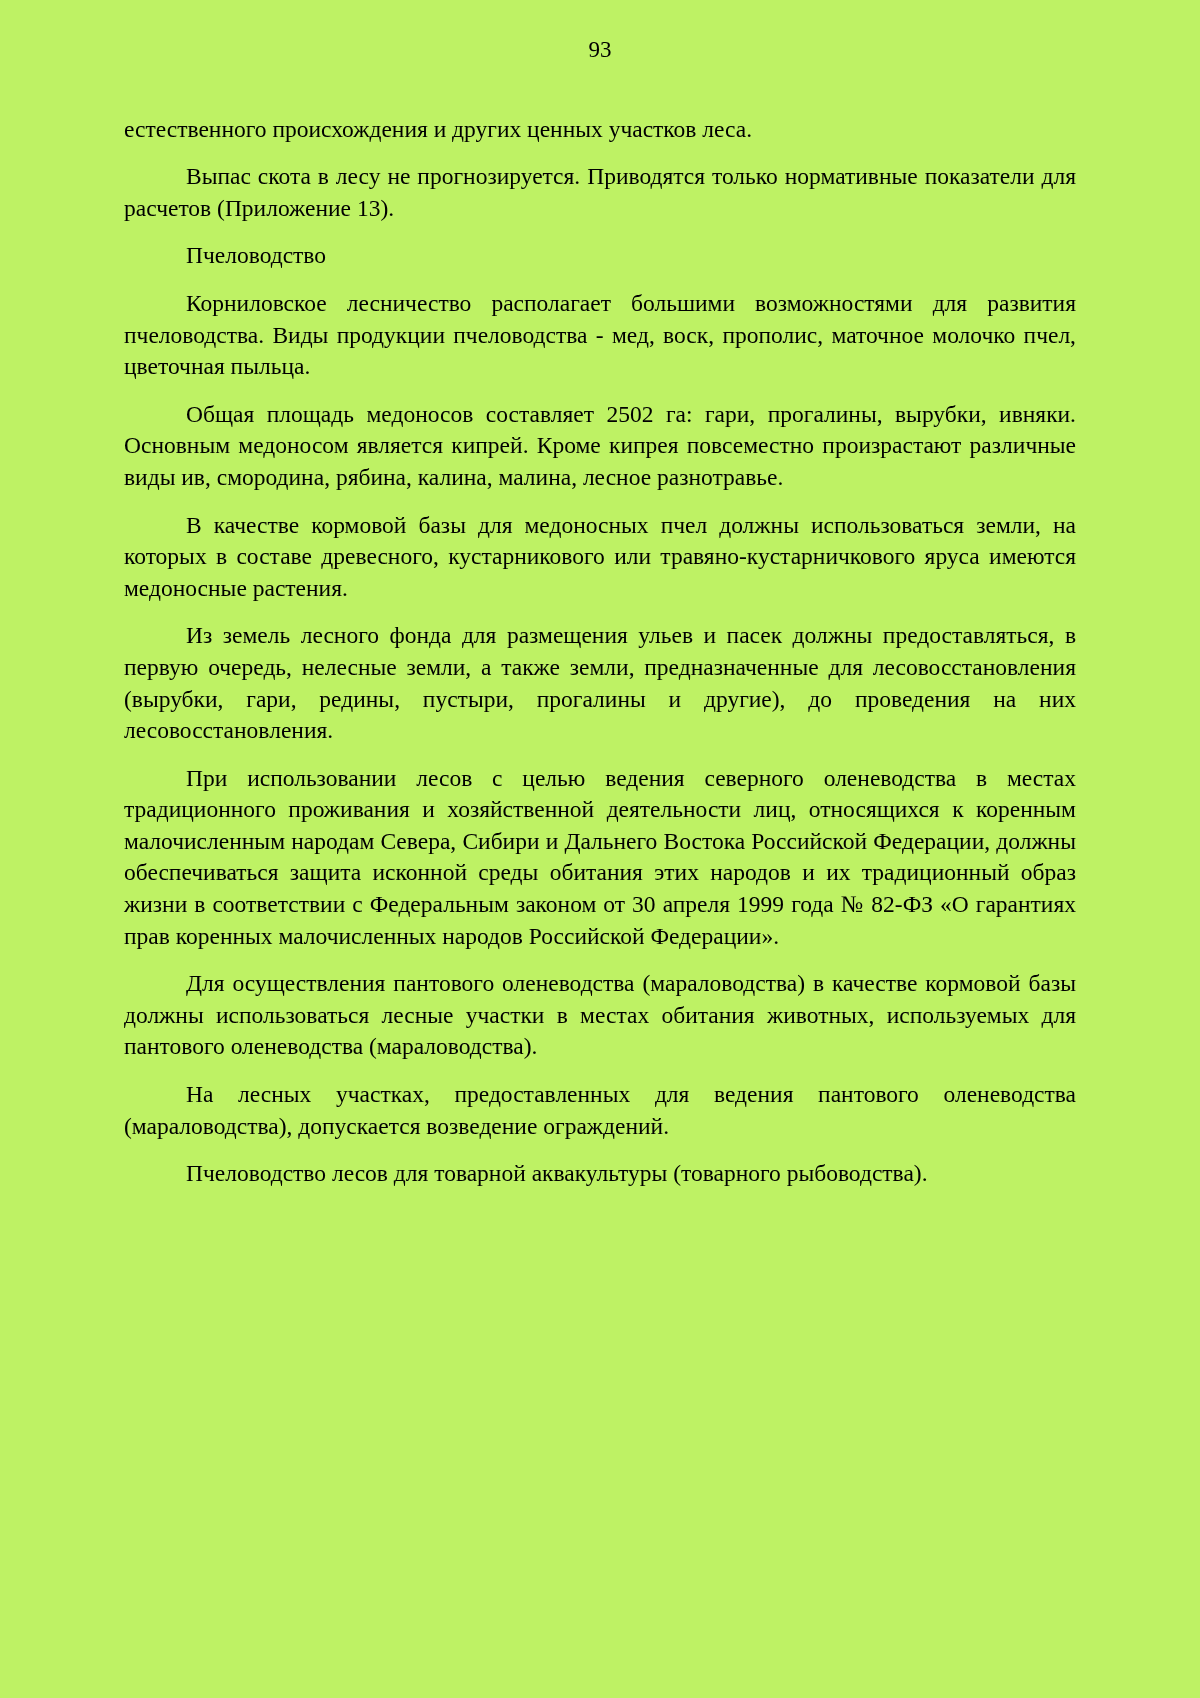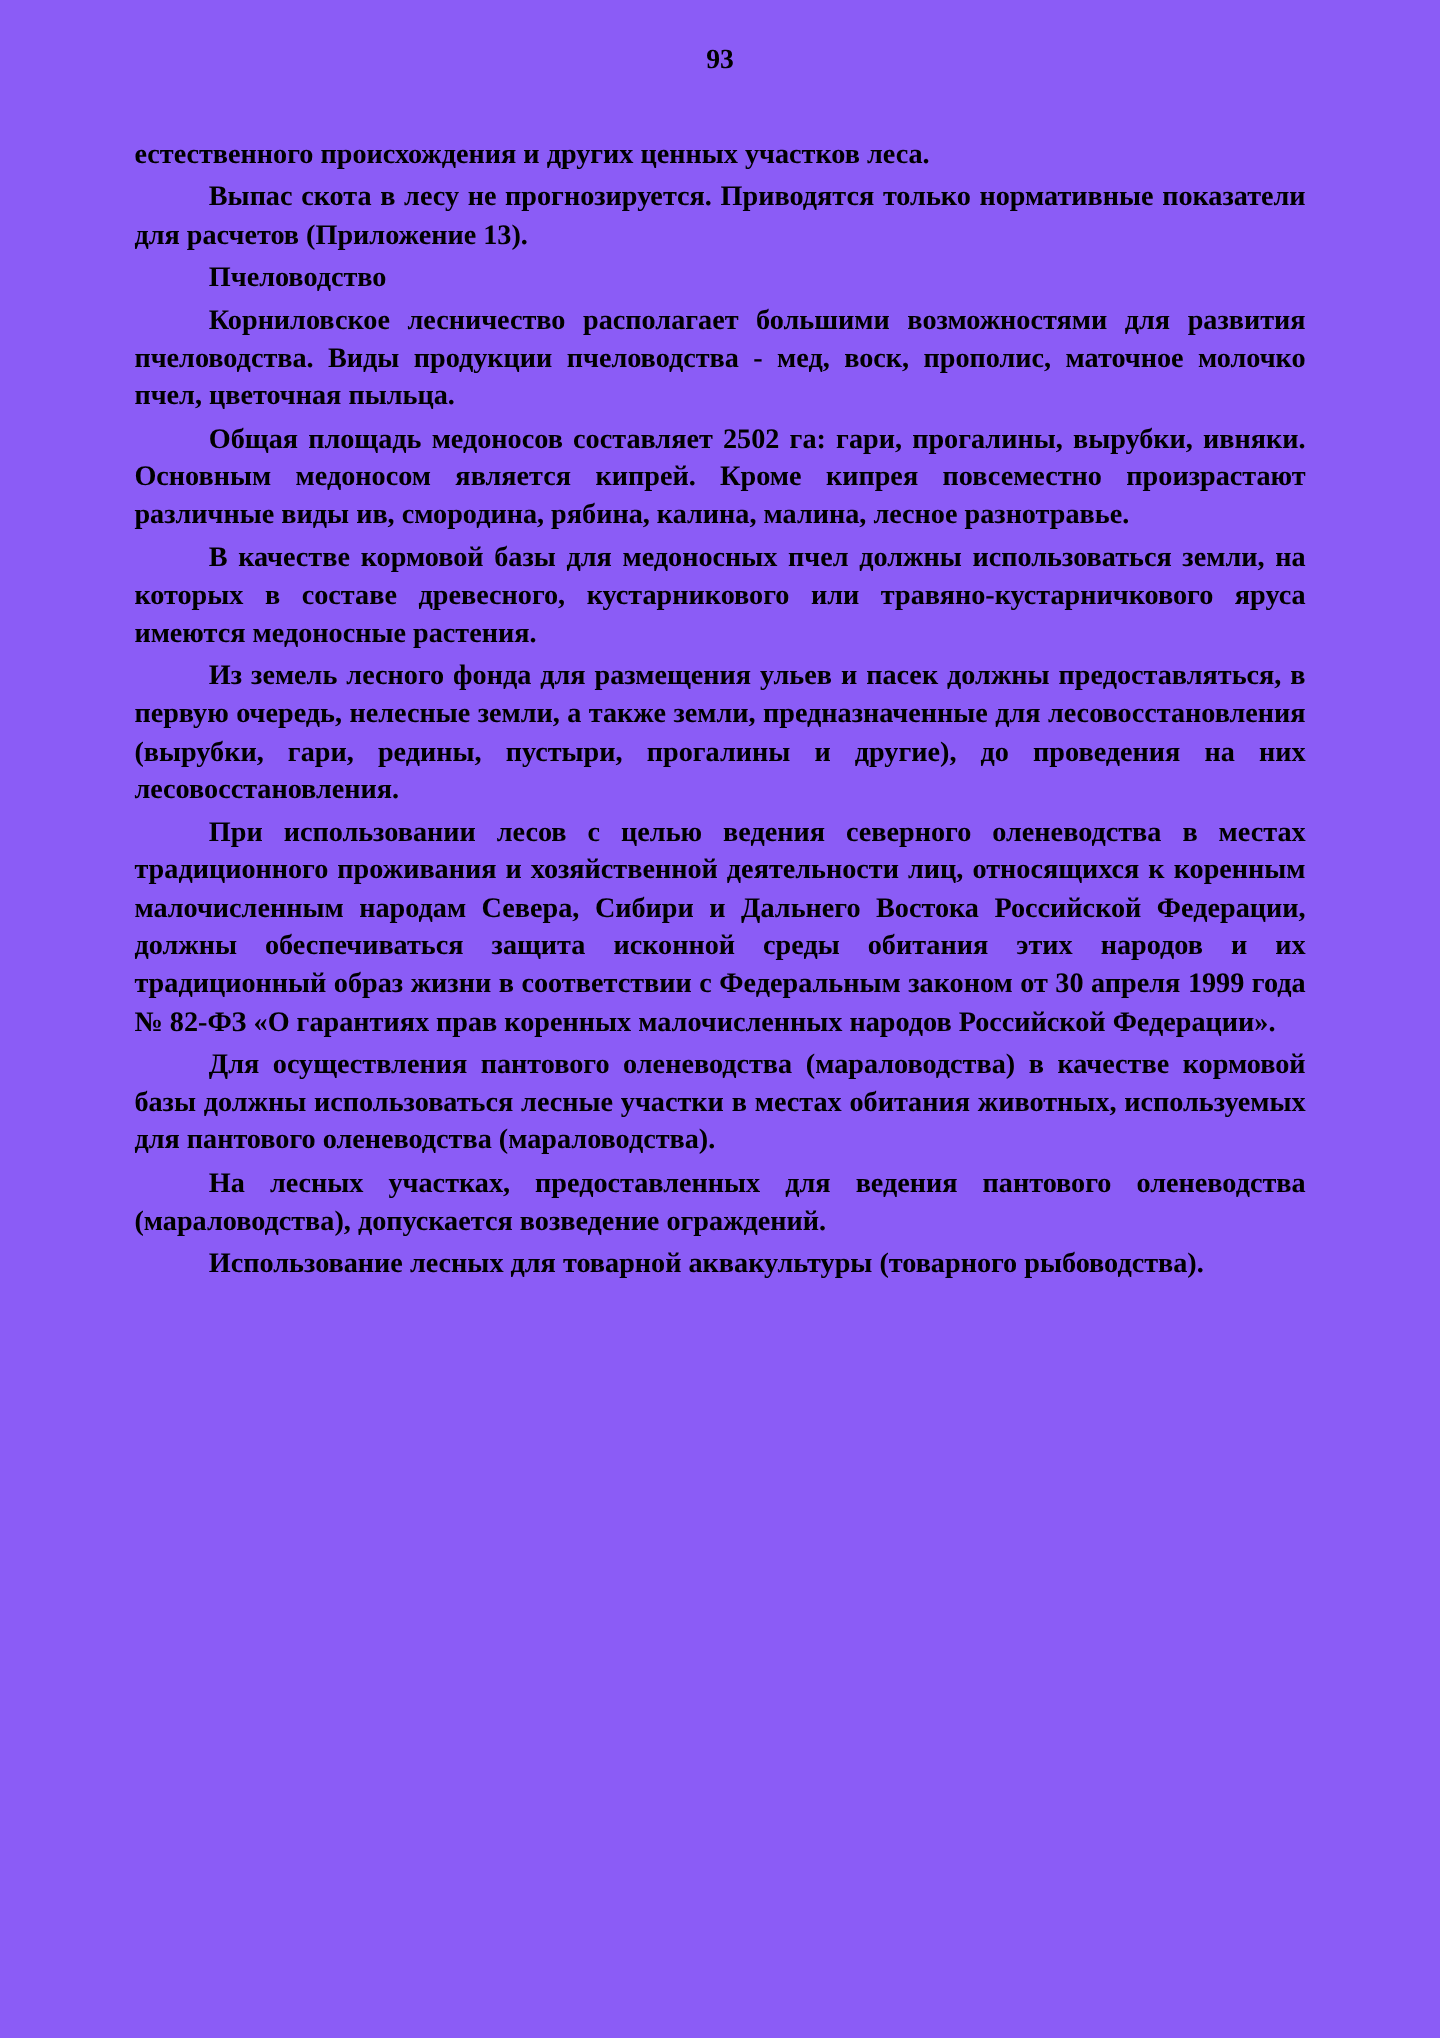--- a/index.html
+++ b/index.html
@@ -3,43 +3,42 @@
 <meta charset="utf-8">
 <style>
   html, body {
     margin: 0;
     padding: 0;
     background: #ffffff;
   }
   .page {
     width: 1200px;
     height: 1698px;
-    background: #8b5cf6;
+    background: #bef264;
     position: relative;
     box-sizing: border-box;
     padding: 36px 108px 0 108px;
     font-family: "Liberation Serif", "DejaVu Serif", serif;
     color: #000000;
-    font-weight: bold;
   }
   .page-number {
     text-align: center;
     font-size: 23px;
     line-height: 1.2;
     margin-bottom: 50px;
     font-family: "Liberation Serif", "DejaVu Serif", serif;
   }
   .body-text {
     font-size: 23.5px;
     line-height: 1.345;
     text-align: justify;
     text-justify: inter-word;
   }
   .body-text p {
-    margin: 4px;
+    margin: 16px;
     text-indent: 0;
   }
   .body-text p.indent {
     text-indent: 62px;
   }
   .body-text p.noindent {
     text-indent: 0;
   }
 </style>
 </head>
@@ -51,15 +50,15 @@
     <p class="noindent">естественного происхождения и других ценных участков леса.</p>
     <p class="indent">Выпас скота в лесу не прогнозируется. Приводятся только нормативные показатели для расчетов (Приложение 13).</p>
     <p class="indent">Пчеловодство</p>
     <p class="indent">Корниловское лесничество располагает большими возможностями для развития пчеловодства. Виды продукции пчеловодства - мед, воск, прополис, маточное молочко пчел, цветочная пыльца.</p>
     <p class="indent">Общая площадь медоносов составляет 2502 га: гари, прогалины, вырубки, ивняки. Основным медоносом является кипрей. Кроме кипрея повсеместно произрастают различные виды ив, смородина, рябина, калина, малина, лесное разнотравье.</p>
     <p class="indent">В качестве кормовой базы для медоносных пчел должны использоваться земли, на которых в составе древесного, кустарникового или травяно-кустарничкового яруса имеются медоносные растения.</p>
     <p class="indent">Из земель лесного фонда для размещения ульев и пасек должны предоставляться, в первую очередь, нелесные земли, а также земли, предназначенные для лесовосстановления (вырубки, гари, редины, пустыри, прогалины и другие), до проведения на них лесовосстановления.</p>
     <p class="indent">При использовании лесов с целью ведения северного оленеводства в местах традиционного проживания и хозяйственной деятельности лиц, относящихся к коренным малочисленным народам Севера, Сибири и Дальнего Востока Российской Федерации, должны обеспечиваться защита исконной среды обитания этих народов и их традиционный образ жизни в соответствии с Федеральным законом от 30 апреля 1999 года № 82-ФЗ «О гарантиях прав коренных малочисленных народов Российской Федерации».</p>
     <p class="indent">Для осуществления пантового оленеводства (мараловодства) в качестве кормовой базы должны использоваться лесные участки в местах обитания животных, используемых для пантового оленеводства (мараловодства).</p>
     <p class="indent">На лесных участках, предоставленных для ведения пантового оленеводства (мараловодства), допускается возведение ограждений.</p>
-    <p class="indent">Использование лесных для товарной аквакультуры (товарного рыбоводства).</p>
+    <p class="indent">Пчеловодство лесов для товарной аквакультуры (товарного рыбоводства).</p>
   </div>
 </div>
 
 </body></html>

